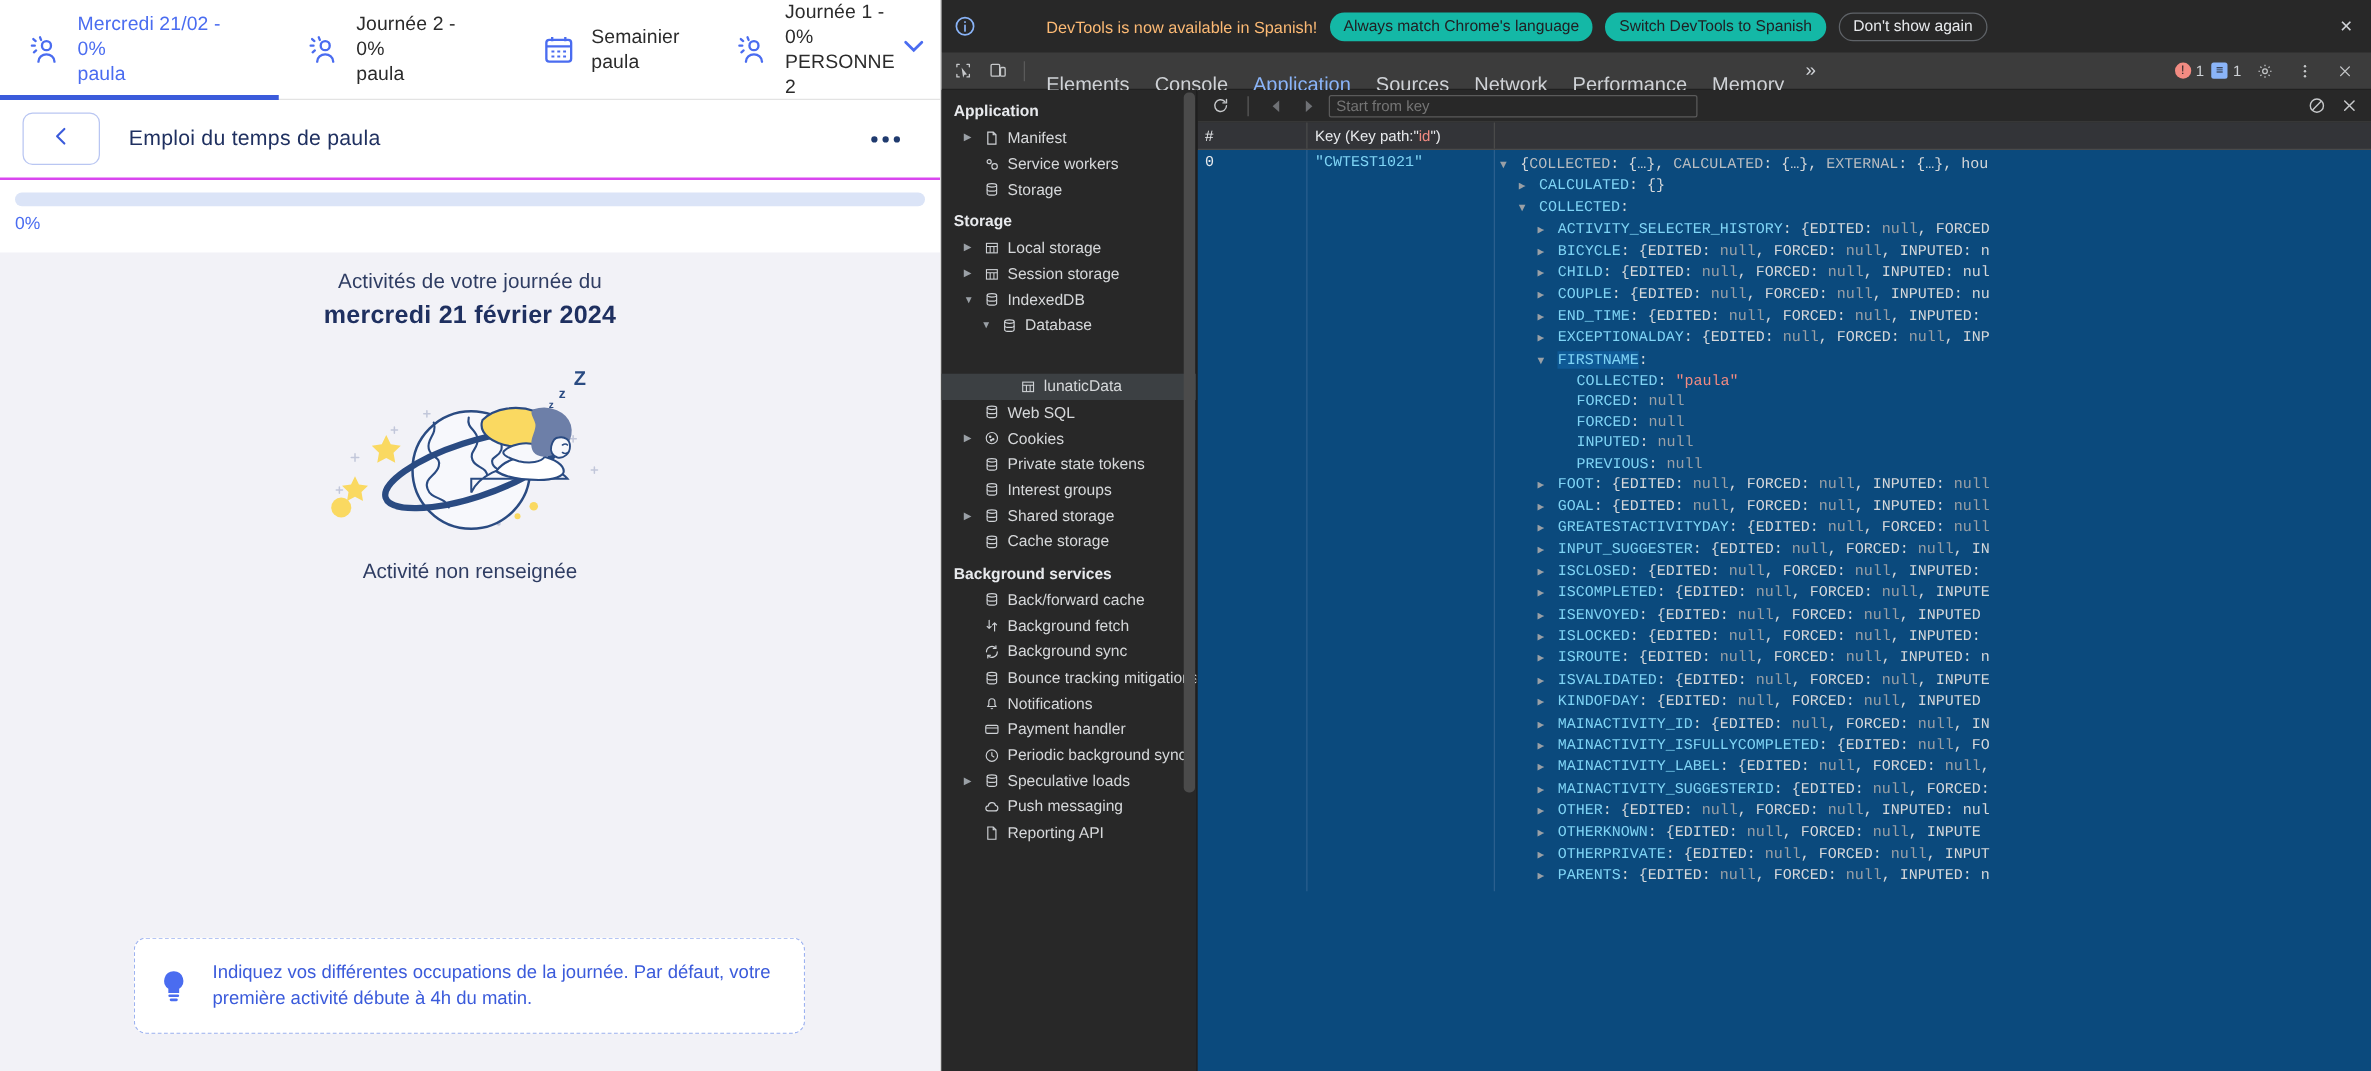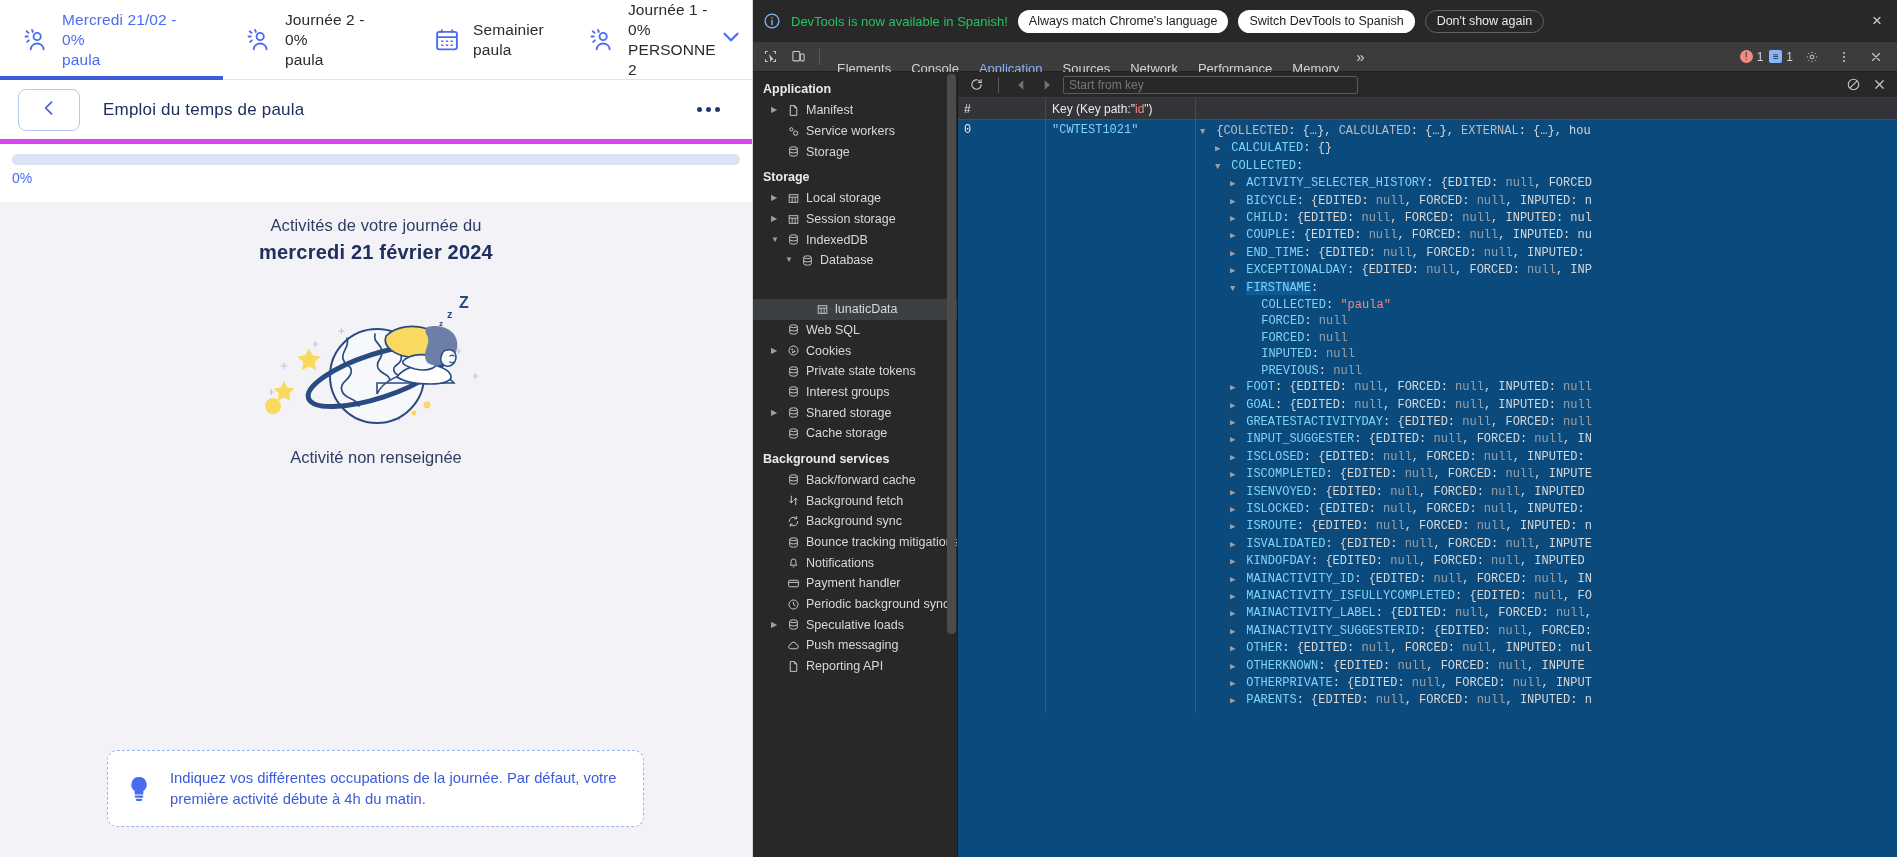--- a/index.html
+++ b/index.html
@@ -27,21 +27,21 @@
   .tab-ic { flex: 0 0 28px; width: 28px; height: 28px; color: #4a6cf0; }
   .tab-ic svg { width: 28px; height: 28px; display: block; }
   .tab-lbl { font-size: 15.5px; line-height: 20px; color: #2b2b2b; letter-spacing: .1px; }
   .tab.active .tab-lbl { color: #4a6cf0; }
   .tab-lbl b { font-weight: 400; display: block; }
 
   .tabchevron { position: absolute; right: 8px; top: 24px; width: 26px; height: 26px;
                 color: #4a6cf0; cursor: pointer; }
 
   .apphead { height: 64px; flex: 0 0 64px; display: flex; align-items: center;
-             padding: 0 18px; border-bottom: 5px solid #d946ef; background: #fff; }
+             padding: 0 18px; border-bottom: 2px solid #d946ef; background: #fff; }
   .backbtn { width: 62px; height: 42px; border: 1px solid #b9c6f2; border-radius: 8px;
              display: flex; align-items: center; justify-content: center;
              background: #fff; cursor: pointer; color: #3b5bdb; }
   .apptitle { margin-left: 23px; font-size: 17px; color: #1f3060; letter-spacing: .2px; }
   .dots { margin-left: auto; margin-right: 14px; display: flex; gap: 4px; cursor: pointer; }
   .dots i { width: 5px; height: 5px; border-radius: 50%; background: #1f3a6e; display: block; }
 
   .progwrap { flex: 0 0 58px; background: #fff; padding: 10px 12px 0 12px; }
   .progbar { height: 11px; border-radius: 6px; background: #dbe4f7; width: 100%; overflow: hidden; }
   .progfill { height: 100%; background: #4a6cf0; width: 0%; }
@@ -65,35 +65,35 @@
   .tip-txt { font-size: 14.8px; line-height: 21px; color: #3b5bdb; }
 
   
   .dt { width: 1144px; height: 857px; background: #282828; color: #e8eaed;
         font-family: "Liberation Sans", sans-serif; font-size: 12px;
         display: flex; flex-direction: column; overflow: hidden; }
 
   .dt-banner { height: 42px; flex: 0 0 42px; background: #282828; display: flex;
                align-items: center; padding: 0 10px; gap: 10px; }
   .dt-banner .info-ic { width: 18px; height: 18px; color: #8ab4f8; flex: 0 0 18px; }
-  .dt-banner .msg { font-size: 13px; color: #22c55e; white-space: nowrap; }
+  .dt-banner .msg { font-size: 13px; color: #fdba74; white-space: nowrap; margin-left: 46px; }
   .bn-btn { height: 23px; border-radius: 12px; padding: 0 11px; font-size: 12.5px;
             display: flex; align-items: center; white-space: nowrap; cursor: pointer;
-            background: #ffffff; color: #202124; border: none; font-family: inherit; }
+            background: #14b8a6; color: #202124; border: none; font-family: inherit; }
   .bn-btn.ghost { background: transparent; color: #e8eaed; border: 1px solid #5f6368; }
   .bn-close { margin-left: auto; width: 20px; height: 20px; color: #cfd2d6; cursor: pointer;
               display: flex; align-items: center; justify-content: center; font-size: 17px; }
 
   .dt-tabs { height: 30px; flex: 0 0 30px; background: #3c3c3c; display: flex;
              align-items: center; padding: 0 4px; gap: 2px; border-bottom: 1px solid #202020; }
   .dt-iconbtn { width: 26px; height: 24px; display: flex; align-items: center;
                 justify-content: center; color: #c6c8ca; cursor: pointer; }
   .dt-sep { width: 1px; height: 16px; background: #5a5a5a; margin: 0 6px; }
   .dt-tab { padding: 0 9px; height: 30px; display: flex; align-items: center;
-            color: #cfd2d6; font-size: 13px; cursor: pointer; white-space: nowrap; margin-top: 24px; }
+            color: #cfd2d6; font-size: 16px; cursor: pointer; white-space: nowrap; margin-top: 24px; }
   .dt-tab.active { color: #8ab4f8; box-shadow: inset 0 -2px 0 #8ab4f8; }
   .dt-more { color: #cfd2d6; padding: 0 6px; cursor: pointer; font-size: 15px; }
   .dt-right { margin-left: auto; display: flex; align-items: center; gap: 6px; padding-right: 4px; }
   .pill { display: flex; align-items: center; gap: 4px; font-size: 12px; cursor: pointer; }
   .pill .badge-err { width: 13px; height: 13px; border-radius: 50%; background: #f28b82;
                      color: #202124; font-size: 10px; display: flex; align-items: center;
                      justify-content: center; }
   .pill .badge-msg { width: 13px; height: 13px; background: #8ab4f8; color: #202124;
                      font-size: 10px; display: flex; align-items: center; justify-content: center;
                      border-radius: 2px; }

